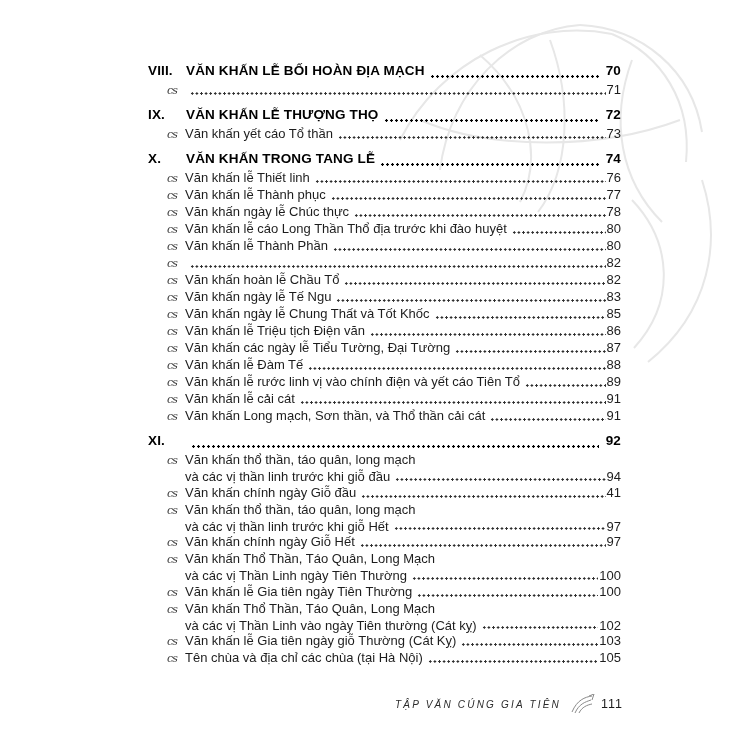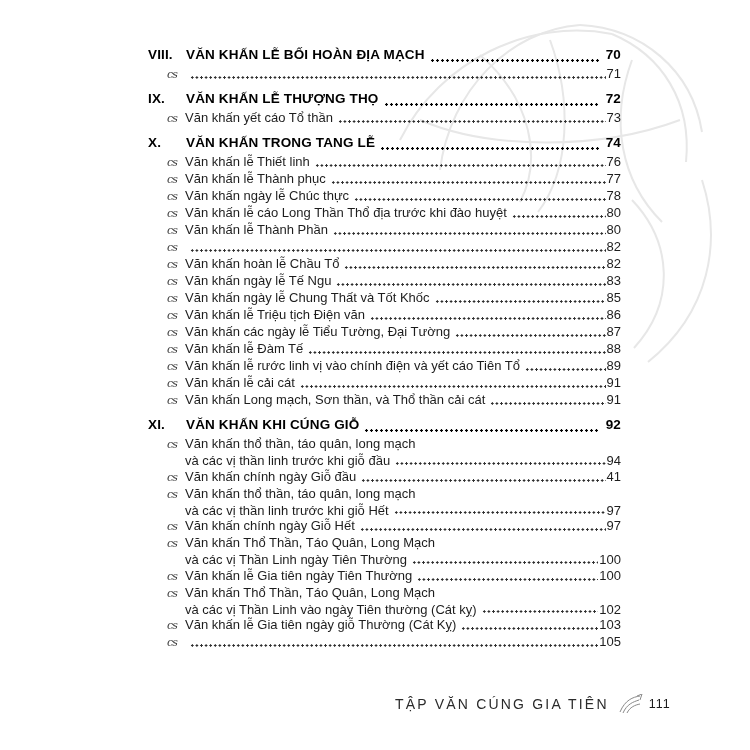--- a/index.html
+++ b/index.html
@@ -13,21 +13,21 @@
   .watermark{position:absolute;left:380px;top:0;width:370px;height:400px;pointer-events:none;}
   .watermark path{fill:none;stroke:#e7e7e7;stroke-width:2;}
 
   
   #toc{position:absolute;left:148px;top:47px;width:473px;}
   section{display:block;}
   .hrow{
     display:flex;align-items:baseline;height:19px;margin-top:8px;
     font-weight:bold;font-size:13.5px;color:#000;letter-spacing:.15px;white-space:nowrap;
   }
-  section:first-of-type .hrow{margin-top:0;}
+  section:first-of-type .hrow{margin-top:16px;}
   .num{flex:0 0 38px;}
   .htxt{flex:0 0 auto;}
   .irow{
     display:flex;align-items:baseline;height:17px;
     font-size:13px;color:#1d1d1d;white-space:nowrap;text-align:center;
   }
   .cont{height:15.5px;}
   .cont .itxt{margin-left:37px;}
   .bullet{
     flex:0 0 37px;box-sizing:border-box;padding-left:11px;
@@ -47,22 +47,23 @@
   .ipage,.hpage{flex:0 0 auto;}
   .hpage{padding-left:3px;}
   .nolead .leader{background:none;}
 
   
   .footer{
     position:absolute;left:395px;top:695px;height:18px;
     display:flex;align-items:center;
   }
   .footer-title{
-    font-size:14px;letter-spacing:2.2px;color:#2b2b2b;font-weight:500;
+    font-size:10px;letter-spacing:2.2px;color:#2b2b2b;font-weight:500;
     white-space:nowrap;
+    font-style:italic;
   }
   .footer-orn{margin:0 6px 0 8px;}
   .footer-orn path{fill:none;stroke:#8a8a8a;stroke-width:1;}
   .footer-page{
     font-family:Liberation Sans, sans-serif;font-size:12.5px;color:#1c1c1c;letter-spacing:1px;
   }
 </style>
 </head>
 <body>
 
@@ -223,21 +224,20 @@
     <span class="itxt">Văn khấn Long mạch, Sơn thần, và Thổ thần cải cát</span>
     <span class="leader"></span>
     <span class="ipage">91</span>
   </div>
 </div>
   </section>
 
   <section>
     <div class="hrow">
       <span class="num">XI.</span>
-      <span class="htxt">VĂN KHẤN KHI CÚNG GIỖ</span>
       <span class="leader"></span>
       <span class="hpage">92</span>
     </div>
     <div class="items">
   <div class="irow nolead">
     <span class="bullet">cs</span>
     <span class="itxt">Văn khấn thổ thần, táo quân, long mạch</span>
     <span class="leader"></span>
 
   </div>
@@ -310,20 +310,21 @@
 
   <div class="irow">
     <span class="bullet">cs</span>
     <span class="itxt">Văn khấn lễ Gia tiên ngày giỗ Thường (Cát Kỵ)</span>
     <span class="leader"></span>
     <span class="ipage">103</span>
   </div>
 
   <div class="irow">
     <span class="bullet">cs</span>
+    <span class="itxt">Tên chùa và địa chỉ các chùa (tại Hà Nội)</span>
     <span class="leader"></span>
     <span class="ipage">105</span>
   </div>
 </div>
   </section>
 </div>
 
 <div class="footer">
   <span class="footer-title">TẬP VĂN CÚNG GIA TIÊN</span>
   <svg class="footer-orn" width="26" height="20" viewBox="0 0 26 20" aria-hidden="true">

